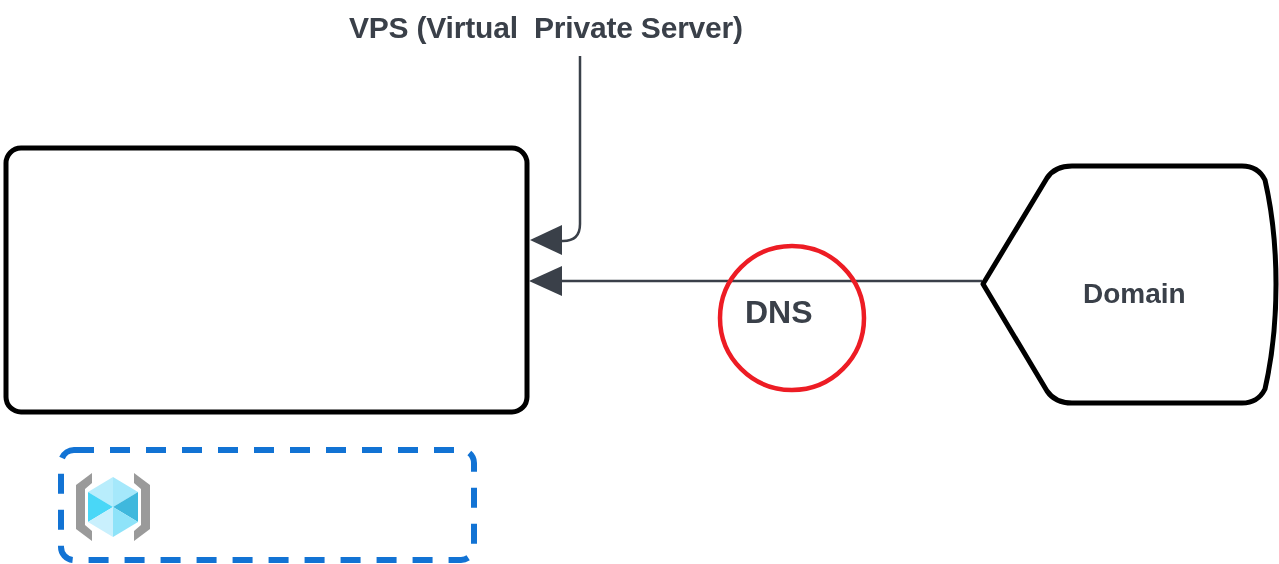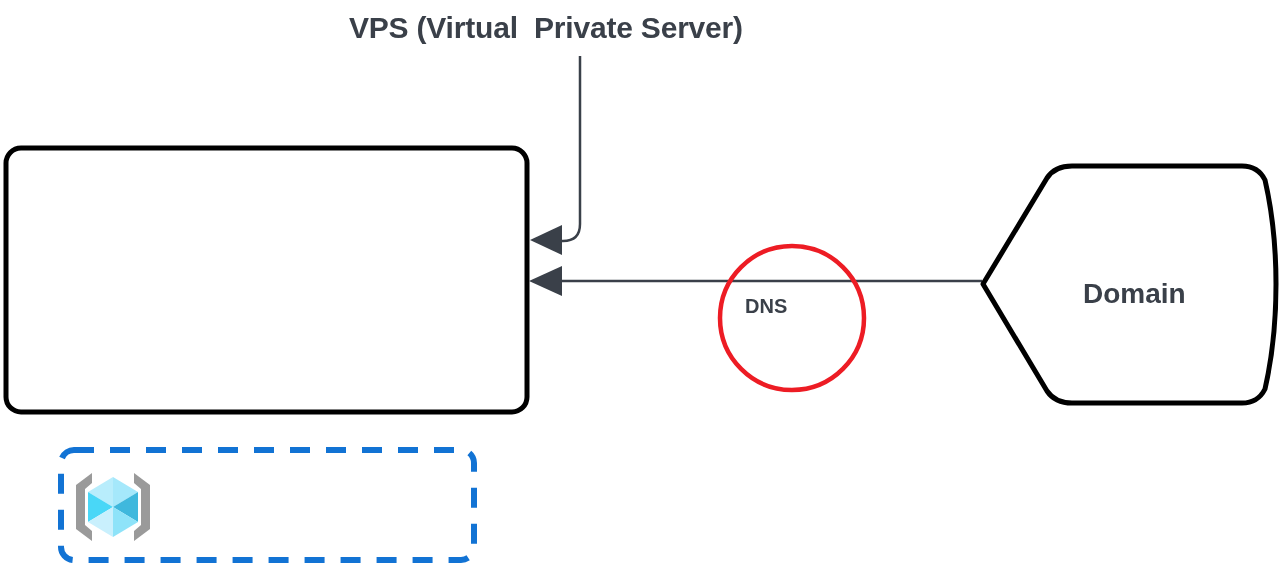--- a/index.html
+++ b/index.html
@@ -33,21 +33,21 @@
   #vps-title {
     left: 349px;
     top: 13px;
     font-size: 30px;
     font-weight: bold;
     letter-spacing: -0.2px;
   }
   #dns-label {
     left: 745px;
     top: 296px;
-    font-size: 20px;
+    font-size: 32px;
     font-weight: bold;
   }
   #domain-label {
     left: 1063px;
     top: 280px;
     font-size: 28px;
     font-weight: bold;
     margin-left: 20px;
   }
   #source-code-label {

